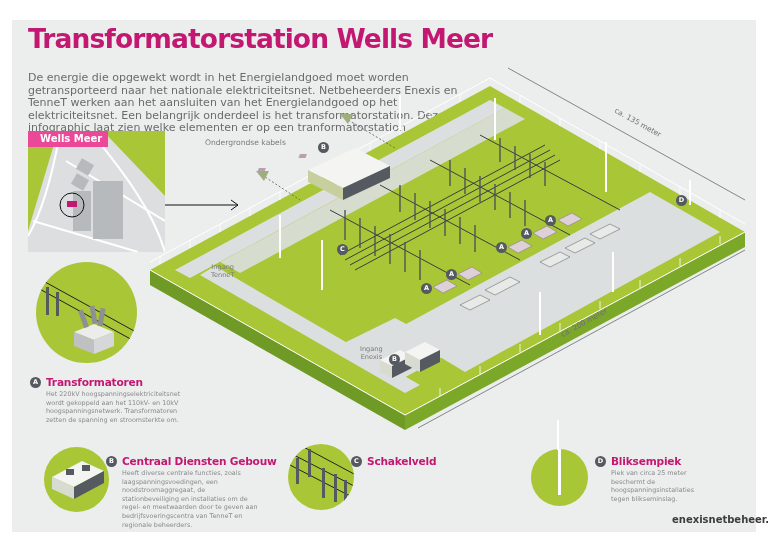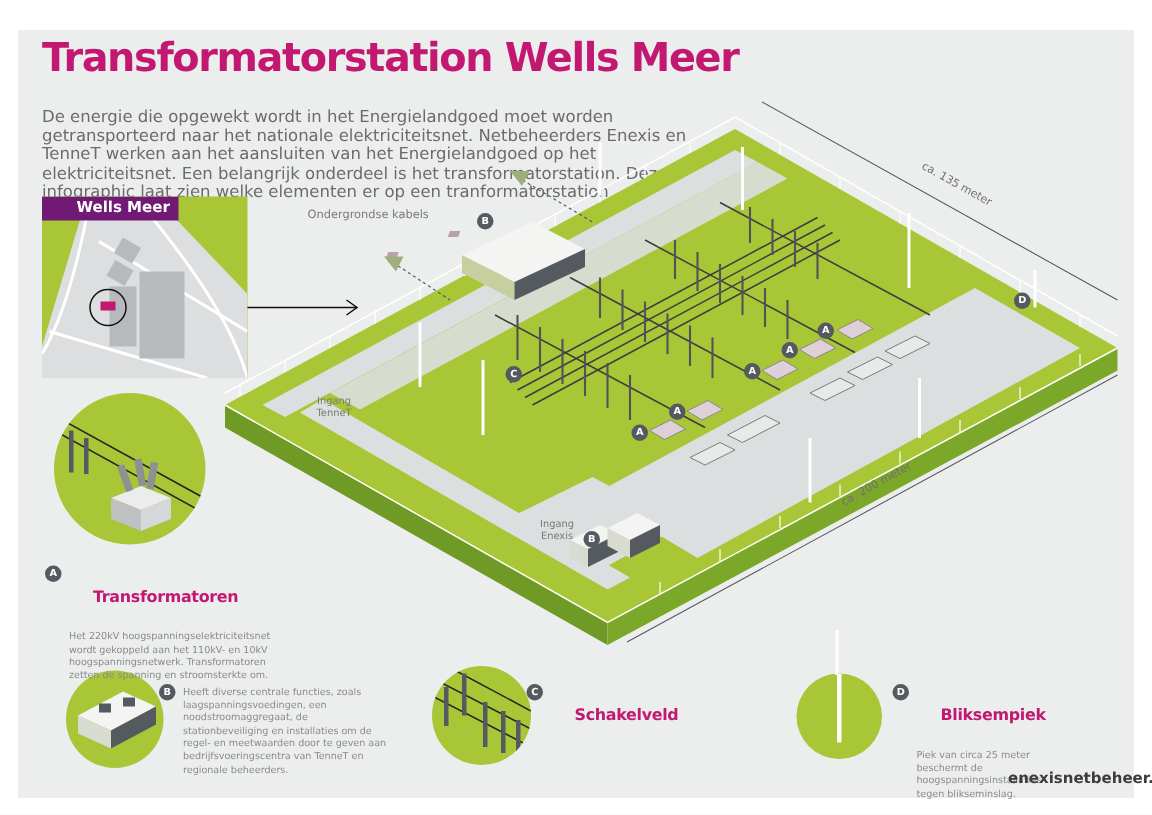--- a/index.html
+++ b/index.html
@@ -3,26 +3,26 @@
 <meta charset="utf-8">
 <style>
   html,body{margin:0;padding:0;background:#ffffff;}
   body{width:768px;height:543px;position:relative;overflow:hidden;font-family:"DejaVu Sans","Liberation Sans",sans-serif;}
   .panel{position:absolute;left:12px;top:20px;width:744px;height:512px;background:#eceded;}
   .title{position:absolute;left:28px;top:23px;margin:0;font-family:"DejaVu Sans",sans-serif;font-weight:bold;font-size:26.5px;letter-spacing:-0.9px;color:#c21871;white-space:nowrap;}
   .intro{position:absolute;left:28px;top:72px;width:430px;font-size:11px;line-height:12.6px;color:#6b6b6b;margin:0;}
   .diagram{position:absolute;left:0;top:0;width:768px;height:543px;}
   .map{position:absolute;left:28px;top:131px;width:137px;height:121px;background:#a8c636;overflow:hidden;}
   .map svg{position:absolute;left:0;top:0;}
-  .map-title{position:absolute;left:0;top:0;background:#701a75;color:#fff;font-weight:bold;font-size:10px;padding:2px 6px 3px 23px;text-align:center;}
+  .map-title{position:absolute;left:0;top:0;background:#ec4899;color:#fff;font-weight:bold;font-size:10px;padding:2px 6px 3px 12px;text-align:center;}
   .lbl{position:absolute;font-size:7.6px;color:#7a7a7a;white-space:nowrap;text-align:center;}
   .lbl.small{font-size:6.6px;line-height:8.2px;text-align:center;}
   .badge{position:absolute;width:11px;height:11px;border-radius:50%;background:#555a60;color:#fff;font-size:6.5px;font-weight:bold;text-align:center;line-height:11px;}
   .legend{position:absolute;}
-  .legend h3{margin:16px;font-size:10.6px;color:#c21871;font-weight:bold;white-space:nowrap;letter-spacing:-0.2px;}
+  .legend h3{margin:0;font-size:10.6px;color:#c21871;font-weight:bold;white-space:nowrap;letter-spacing:-0.2px;}
   .legend p{margin:2px 0 0 0;font-size:6.4px;line-height:8.6px;color:#8a8a8a;}
   .legend .badge{position:absolute;left:-16px;top:1px;}
   .circle{position:absolute;border-radius:50%;background:#a8c636;overflow:hidden;}
   .circle svg{position:absolute;left:0;top:0;}
   .footer-url{position:absolute;left:672px;top:514px;font-size:10px;font-weight:bold;color:#3c3c3c;}
   .dim{position:absolute;font-size:7.4px;color:#707070;white-space:nowrap;}
 </style>
 </head>
 <body>
 
@@ -264,20 +264,21 @@
     <rect x="1" y="0" width="2" height="30" fill="#ffffff"></rect>
   </svg>
 
 <div class="legend" style="left:46px;top:376px;width:140px;">
   <div class="badge">A</div>
   <h3>Transformatoren</h3>
   <p>Het 220kV hoogspanningselektriciteitsnet wordt gekoppeld aan het 110kV- en 10kV hoogspanningsnetwerk. Transformatoren zetten de spanning en stroomsterkte om.</p>
 </div>
 <div class="legend" style="left:122px;top:455px;width:140px;">
   <div class="badge">B</div>
+  <h3>Centraal Diensten Gebouw</h3>
   <p>Heeft diverse centrale functies, zoals laagspanningsvoedingen, een noodstroomaggregaat, de stationbeveiliging en installaties om de regel- en meetwaarden door te geven aan bedrijfsvoeringscentra van TenneT en regionale beheerders.</p>
 </div>
 <div class="legend" style="left:367px;top:455px;width:135px;">
   <div class="badge">C</div>
   <h3>Schakelveld</h3>
 </div>
 <div class="legend" style="left:611px;top:455px;width:95px;">
   <div class="badge">D</div>
   <h3>Bliksempiek</h3>
   <p>Piek van circa 25 meter beschermt de hoogspanningsinstallaties tegen blikseminslag.</p>

